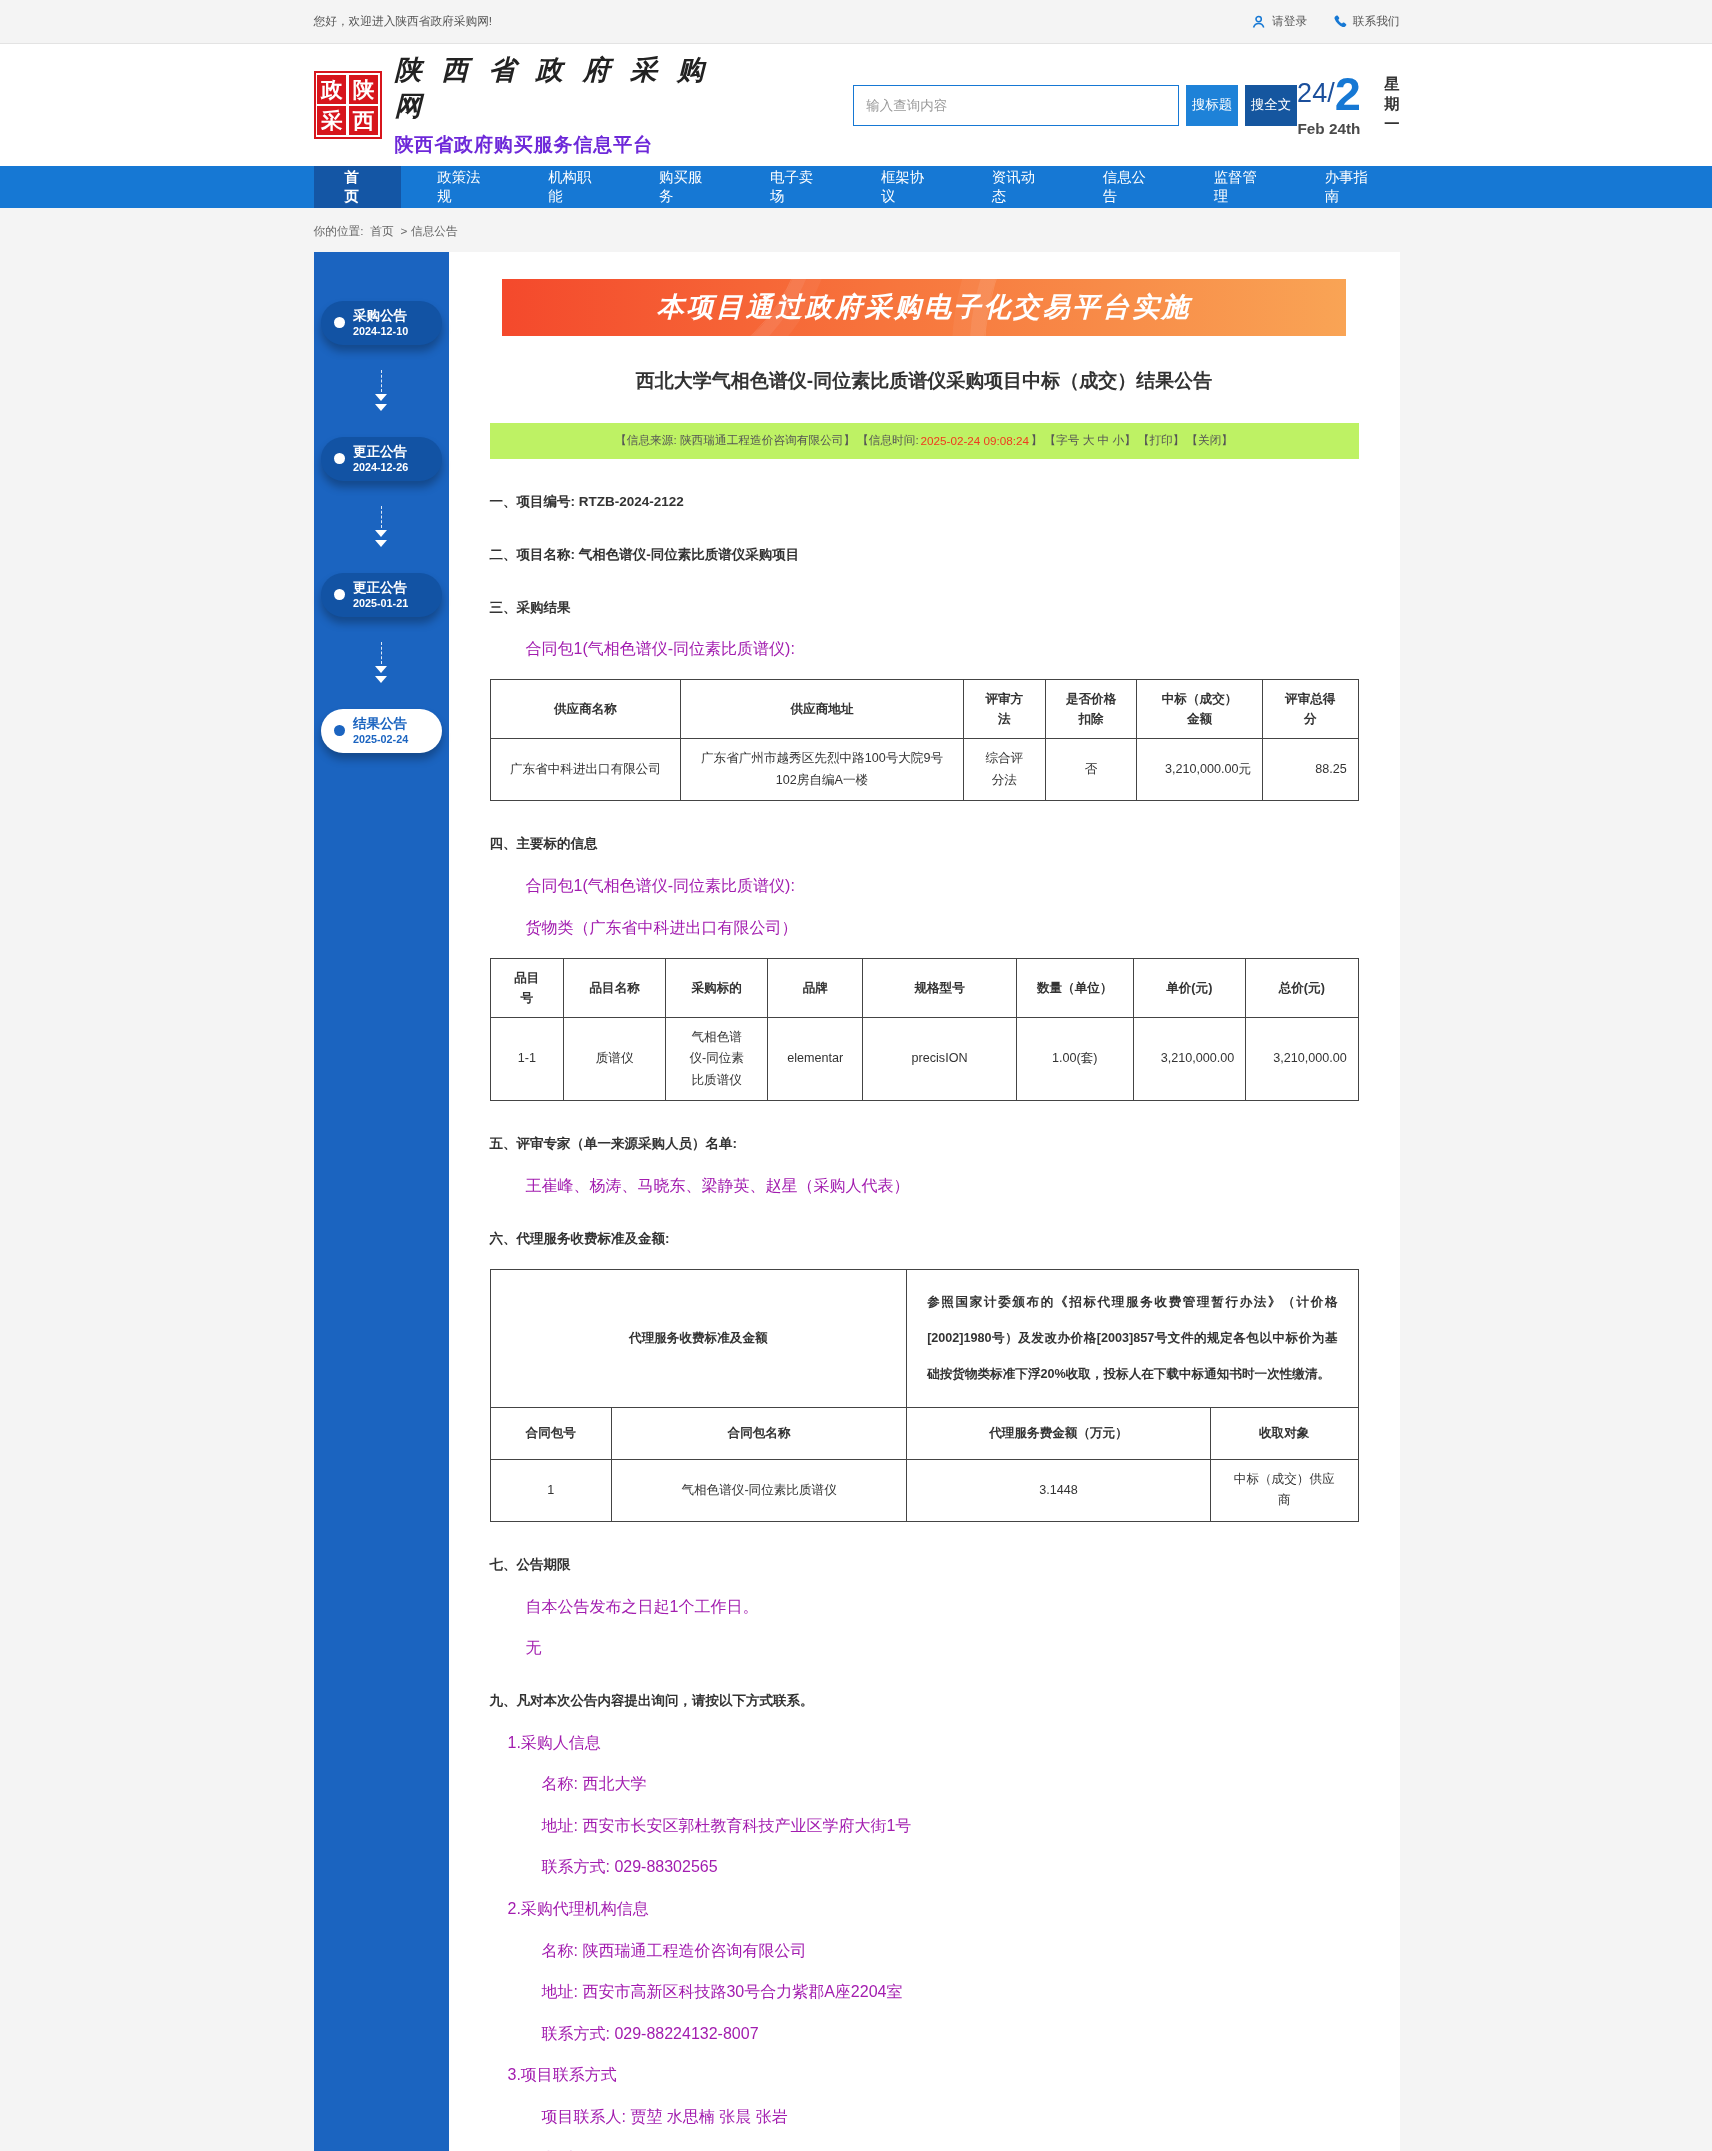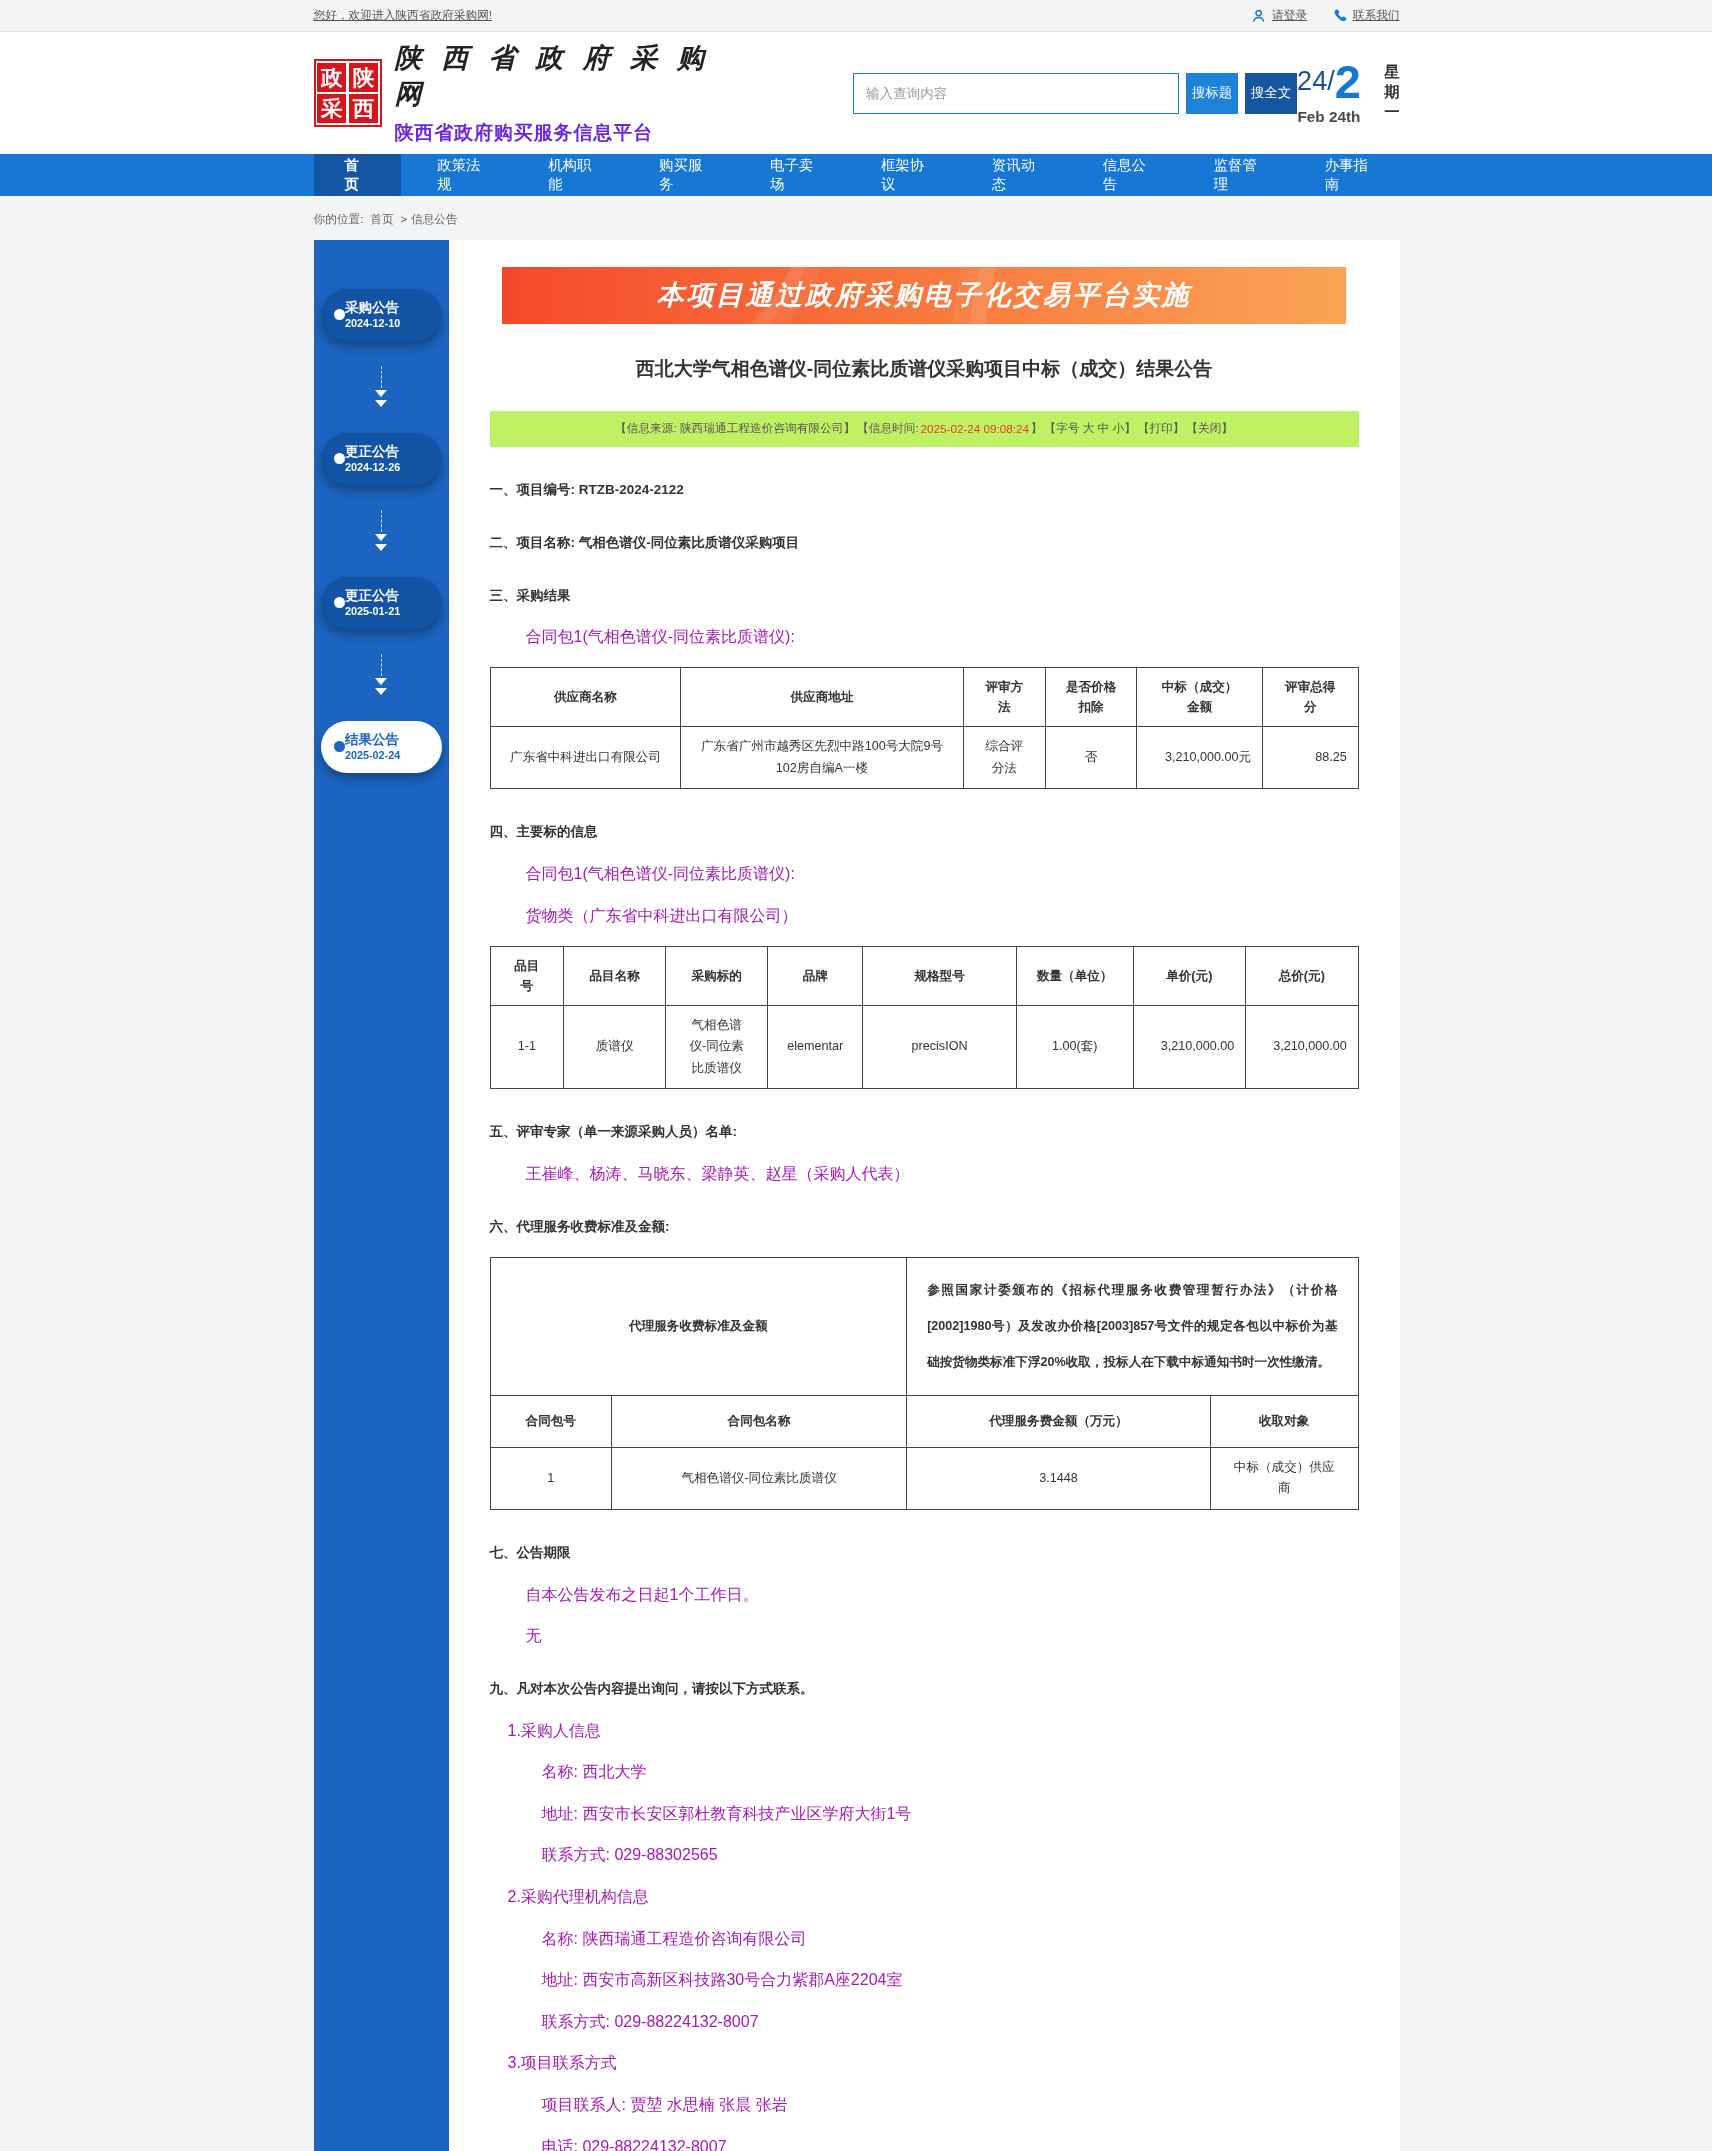--- a/index.html
+++ b/index.html
@@ -1,21 +1,21 @@
 <!DOCTYPE html>
 <html style="font-size:14.4px"><head>
 <meta charset="utf-8">
 <style>
   * { margin:0; padding:0; box-sizing:border-box; }
   html,body { width:1713px; background:#f4f4f4; font-family:"Liberation Sans","DejaVu Sans",sans-serif; color:#333; }
   a { text-decoration:none; color:inherit; cursor:pointer; }
   .container { width:1086px; margin:0 auto; }
 
   
-  .topbar { height:32px; background:#f4f4f4; border-bottom:0.9px solid #e3e3e3; font-size:11.7px; color:#555;text-decoration:underline; }
+  .topbar { height:44px; background:#f4f4f4; border-bottom:0.9px solid #e3e3e3; font-size:11.7px; color:#555; }
   .topbar .container { display:flex; justify-content:space-between; align-items:center; height:100%; }
   .topbar-right { display:flex; align-items:center; gap:25px;text-align:right; }
   .topbar-right .tlink { display:flex; align-items:center; gap:5.4px; color:#555; }
   .ticon svg { display:block; }
 
   
   .header { background:#fff; height:122px; }
   .header .container { display:flex; align-items:center; height:100%; }
   .logo-wrap { display:flex; align-items:center; gap:12.6px; }
   .seal { display:grid; grid-template-columns:29px 29px; grid-auto-rows:29px; gap:2.7px; background:#fff; border:2.7px solid #d7151c; padding:1.8px; }
@@ -42,21 +42,21 @@
   .nav a.active { background:#1456a5; font-weight:bold; padding:0 31px; }
   .nav a + a { margin-left:12.6px; }
 
   
   .breadcrumb { padding:16px 0 12.6px; font-size:11.7px; color:#666; }
   .breadcrumb .container span { margin-right:3.6px; }
 
   
   .card { display:flex; background:#fff; margin-bottom:12.6px; }
   .sidebar { width:135px; background:#1b64c0; flex-shrink:0; padding-top:49px; }
-  .t-item { width:121px; margin-left:7.2px; height:52px; border-radius:27px; background:#1253a4; color:#fff; display:flex; align-items:center; padding-left:13.5px; box-shadow:0 6.3px 8px rgba(0,0,0,.28); cursor:pointer; }
+  .t-item { width:121px; margin-left:7.2px; height:44px; border-radius:27px; background:#1253a4; color:#fff; display:flex; align-items:center; gap:8px; padding-left:13.5px; box-shadow:0 6.3px 8px rgba(0,0,0,.28); cursor:pointer; }
   .t-item .dot { width:10.8px; height:10.8px; border-radius:50%; background:#fff; flex-shrink:0; }
   .t-item .tt { font-size:13.5px; font-weight:bold; line-height:16px; }
   .t-item .td { font-size:10.8px; font-weight:bold; margin-top:1.8px; }
   .t-item.active { background:#fff; color:#1b64c0; }
   .t-item.active .dot { background:#1b64c0; }
   .t-arrow { display:flex; flex-direction:column; align-items:center; margin:18px 0 18px 0; height:56px; justify-content:center; }
   .t-arrow .dash { width:0; height:21.6px; border-left:1.8px dashed rgba(255,255,255,.85); }
   .t-arrow .tri { width:0; height:0; border-left:6.3px solid transparent; border-right:6.3px solid transparent; border-top:7.2px solid #fff; margin-top:2.7px; }
 
   .main { flex:1; padding:27px 41px 76px; }

